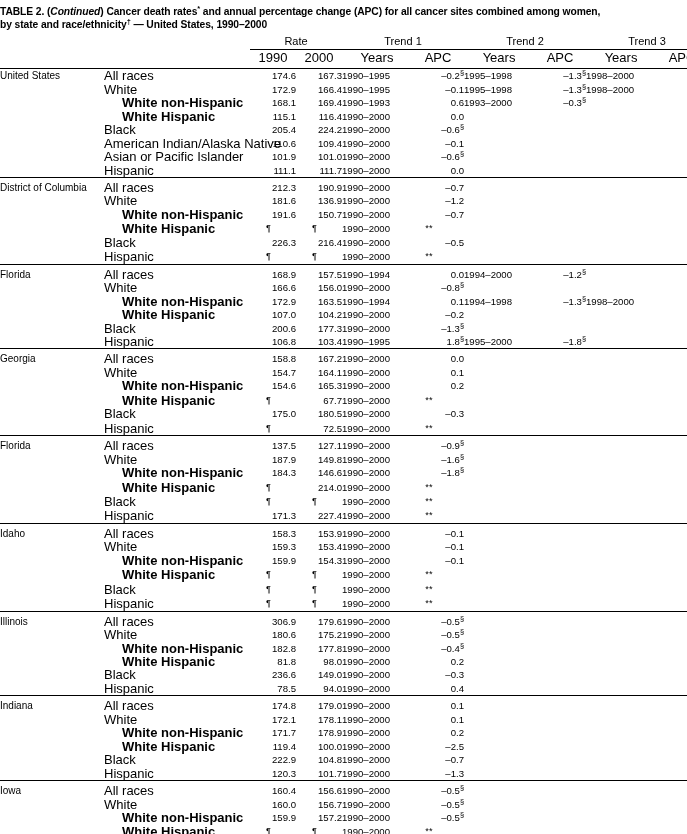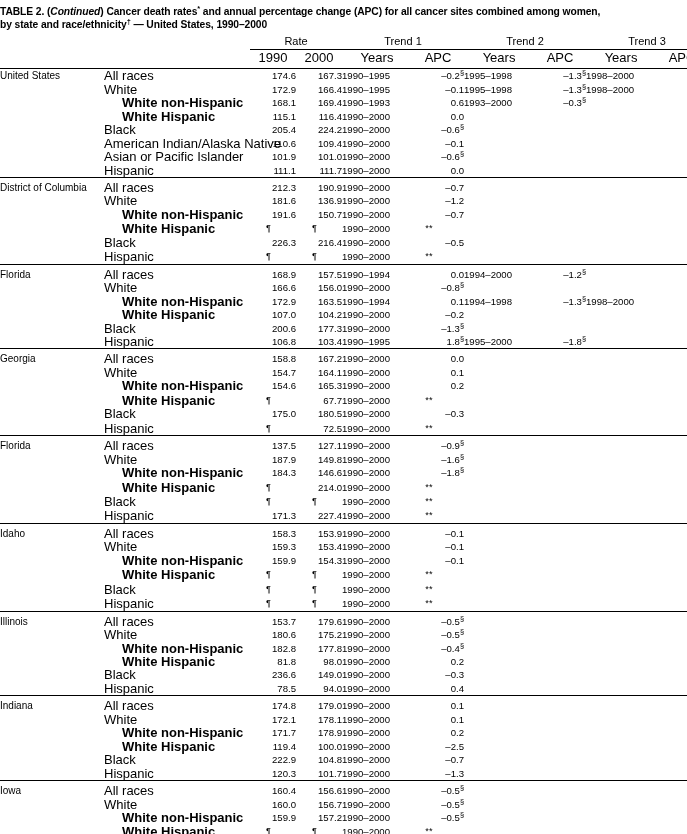--- a/index.html
+++ b/index.html
@@ -671,21 +671,21 @@
         </tr>
         <tr class="sect-div">
           <td colspan="10"></td>
         </tr>
         <tr class="sect-gap">
           <td colspan="10"></td>
         </tr>
         <tr class="drow">
           <td class="state">Illinois</td>
           <td class="race">All races</td>
-          <td class="num">153.7</td>
+          <td class="num">306.9</td>
           <td class="num">179.6</td>
           <td class="years">1990–2000</td>
           <td class="apc">–0.5<span class="sup">§</span></td>
           <td class="years"></td>
           <td class="apc"></td>
           <td class="years"></td>
           <td class="apc"></td>
         </tr>
         <tr class="drow">
           <td class="state"></td>

